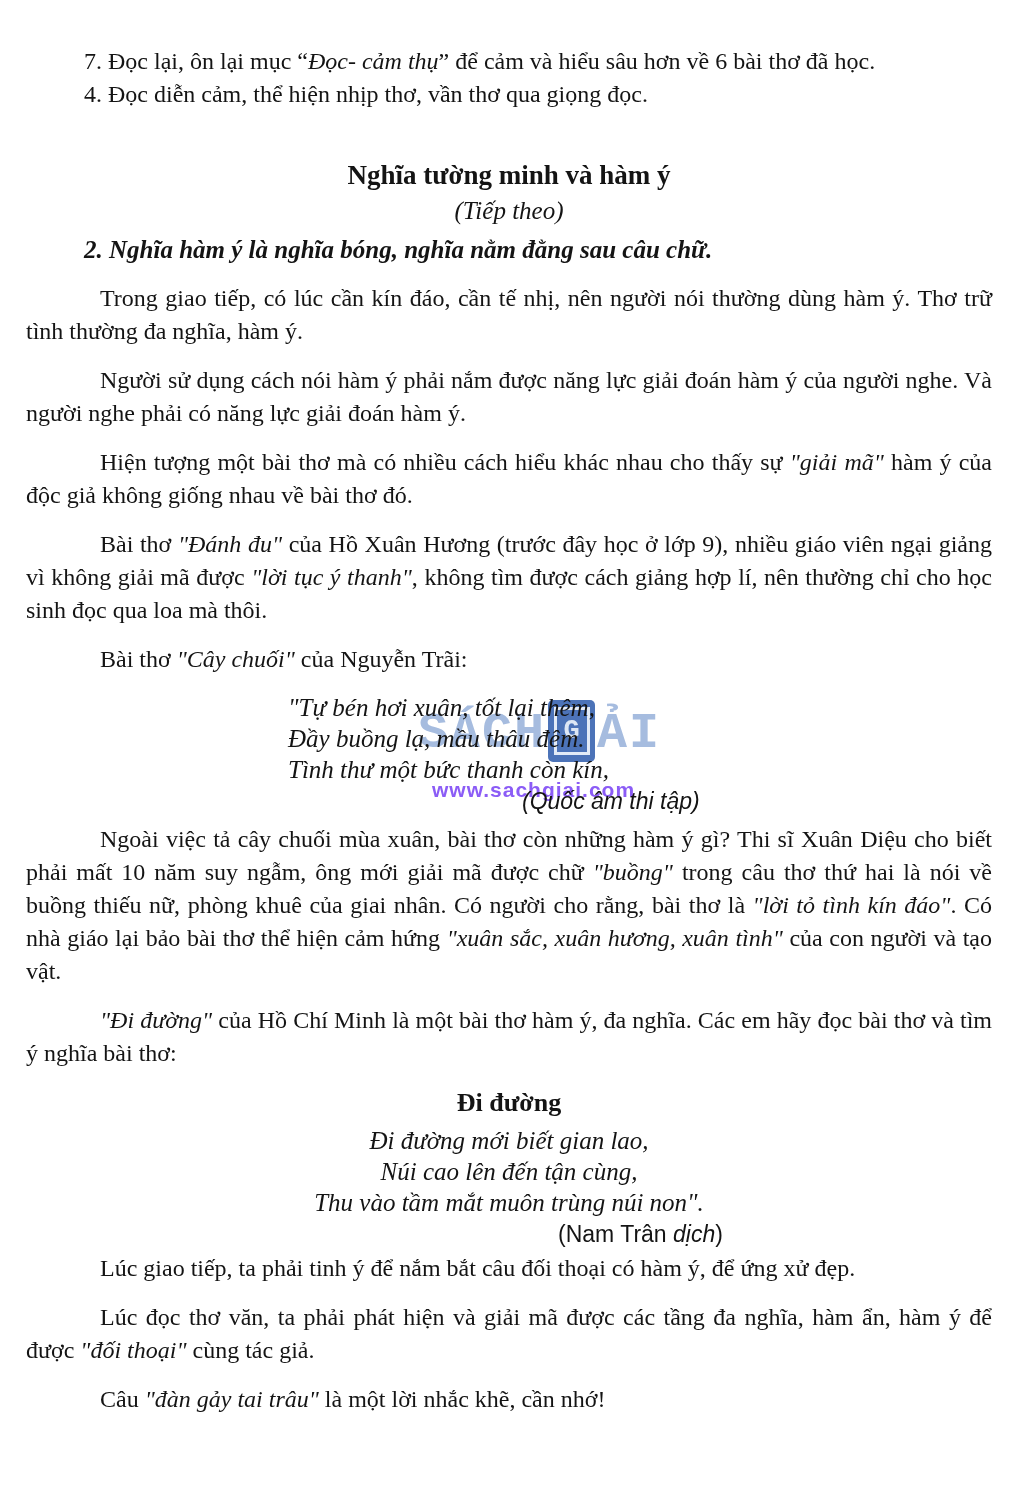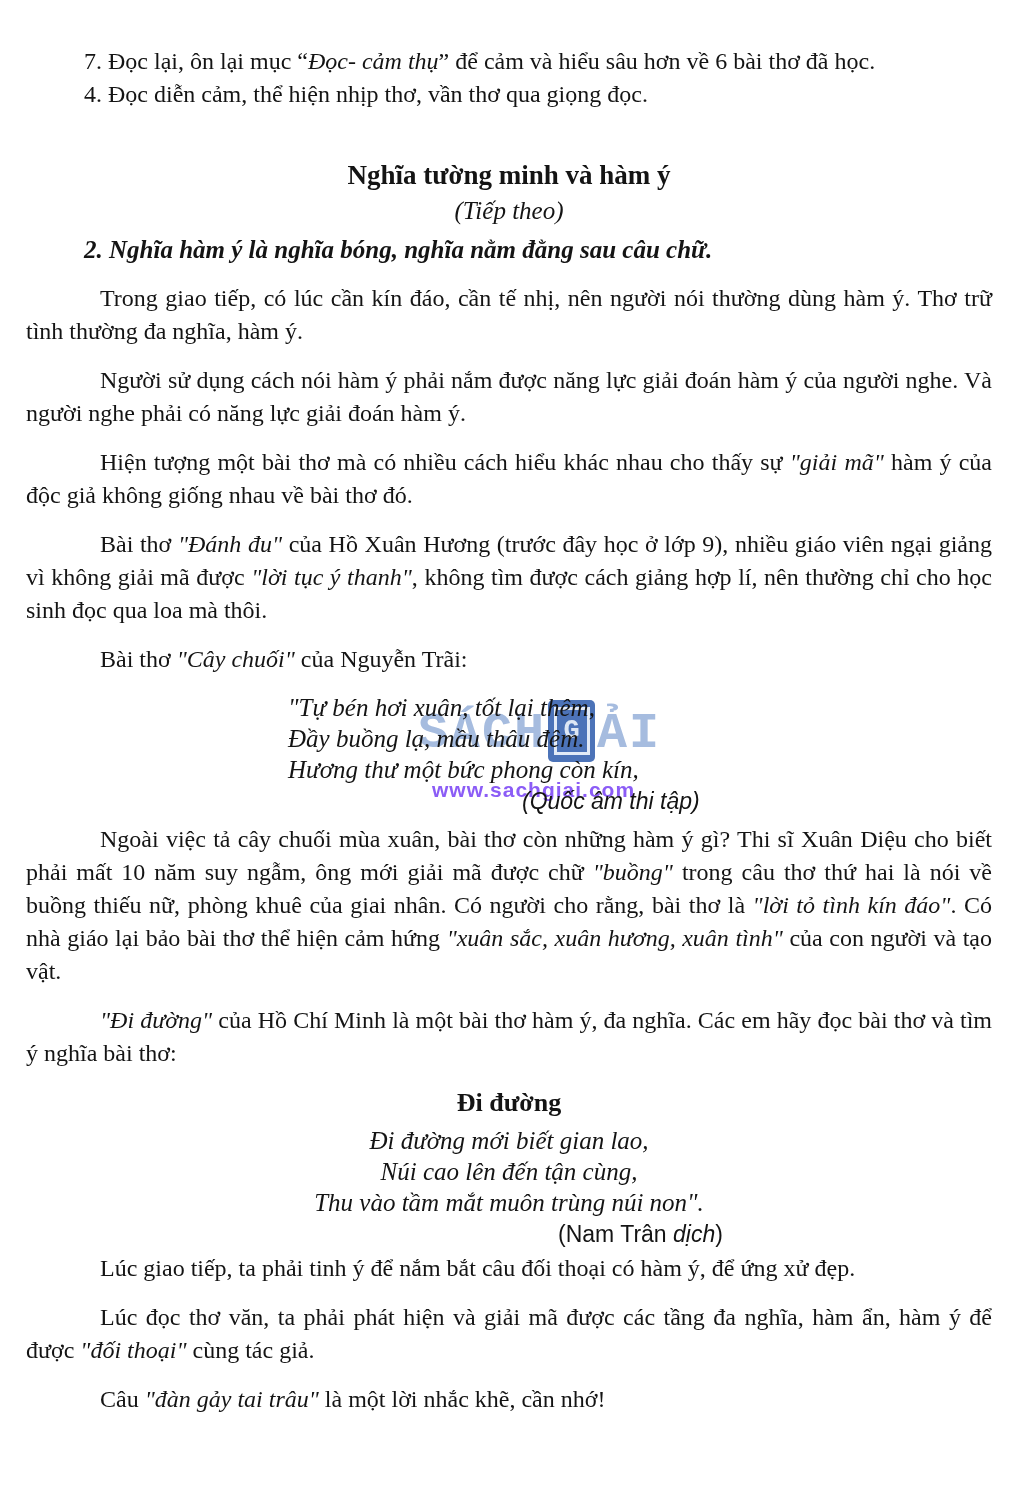--- a/index.html
+++ b/index.html
@@ -156,21 +156,21 @@
 
     <p class="para"><span>Trong giao tiếp, có lúc cần kín đáo, cần tế nhị, nên người nói thường dùng hàm ý. Thơ trữ tình thường đa nghĩa, hàm ý.</span></p>
     <p class="para"><span>Người sử dụng cách nói hàm ý phải nắm được năng lực giải đoán hàm ý của người nghe. Và người nghe phải có năng lực giải đoán hàm ý.</span></p>
     <p class="para gap"><span>Hiện tượng một bài thơ mà có nhiều cách hiểu khác nhau cho thấy sự </span><em>"giải mã"</em><span> hàm ý của độc giả không giống nhau về bài thơ đó.</span></p>
     <p class="para gap"><span>Bài thơ </span><em>"Đánh đu"</em><span> của Hồ Xuân Hương (trước đây học ở lớp 9), nhiều giáo viên ngại giảng vì không giải mã được </span><em>"lời tục ý thanh"</em><span>, không tìm được cách giảng hợp lí, nên thường chỉ cho học sinh đọc qua loa mà thôi.</span></p>
     <p class="para gap"><span>Bài thơ </span><em>"Cây chuối"</em><span> của Nguyễn Trãi:</span></p>
 
     <div class="poem left-block">
       <div class="poem-line">"Tự bén hơi xuân, tốt lại thêm,</div>
       <div class="poem-line">Đầy buồng lạ, mầu thâu đêm.</div>
-      <div class="poem-line">Hương thư một bức phong còn kín,</div>
+      <div class="poem-line">Tình thư một bức thanh còn kín,</div>
     </div>
     <div class="attribution quoc-am">(Quốc âm thi tập)</div>
 
     <p class="para spacer-p6"><span>Ngoài việc tả cây chuối mùa xuân, bài thơ còn những hàm ý gì? Thi sĩ Xuân Diệu cho biết phải mất 10 năm suy ngẫm, ông mới giải mã được chữ </span><em>"buồng"</em><span> trong câu thơ thứ hai là nói về buồng thiếu nữ, phòng khuê của giai nhân. Có người cho rằng, bài thơ là </span><em>"lời tỏ tình kín đáo"</em><span>. Có nhà giáo lại bảo bài thơ thể hiện cảm hứng </span><em>"xuân sắc, xuân hương, xuân tình"</em><span> của con người và tạo vật.</span></p>
     <p class="para gap"><em>"Đi đường"</em><span> của Hồ Chí Minh là một bài thơ hàm ý, đa nghĩa. Các em hãy đọc bài thơ và tìm ý nghĩa bài thơ:</span></p>
 
     <div class="poem-title">Đi đường</div>
     <div class="poem centered">
       <div class="poem-line">Đi đường mới biết gian lao,</div>
       <div class="poem-line">Núi cao lên đến tận cùng,</div>

